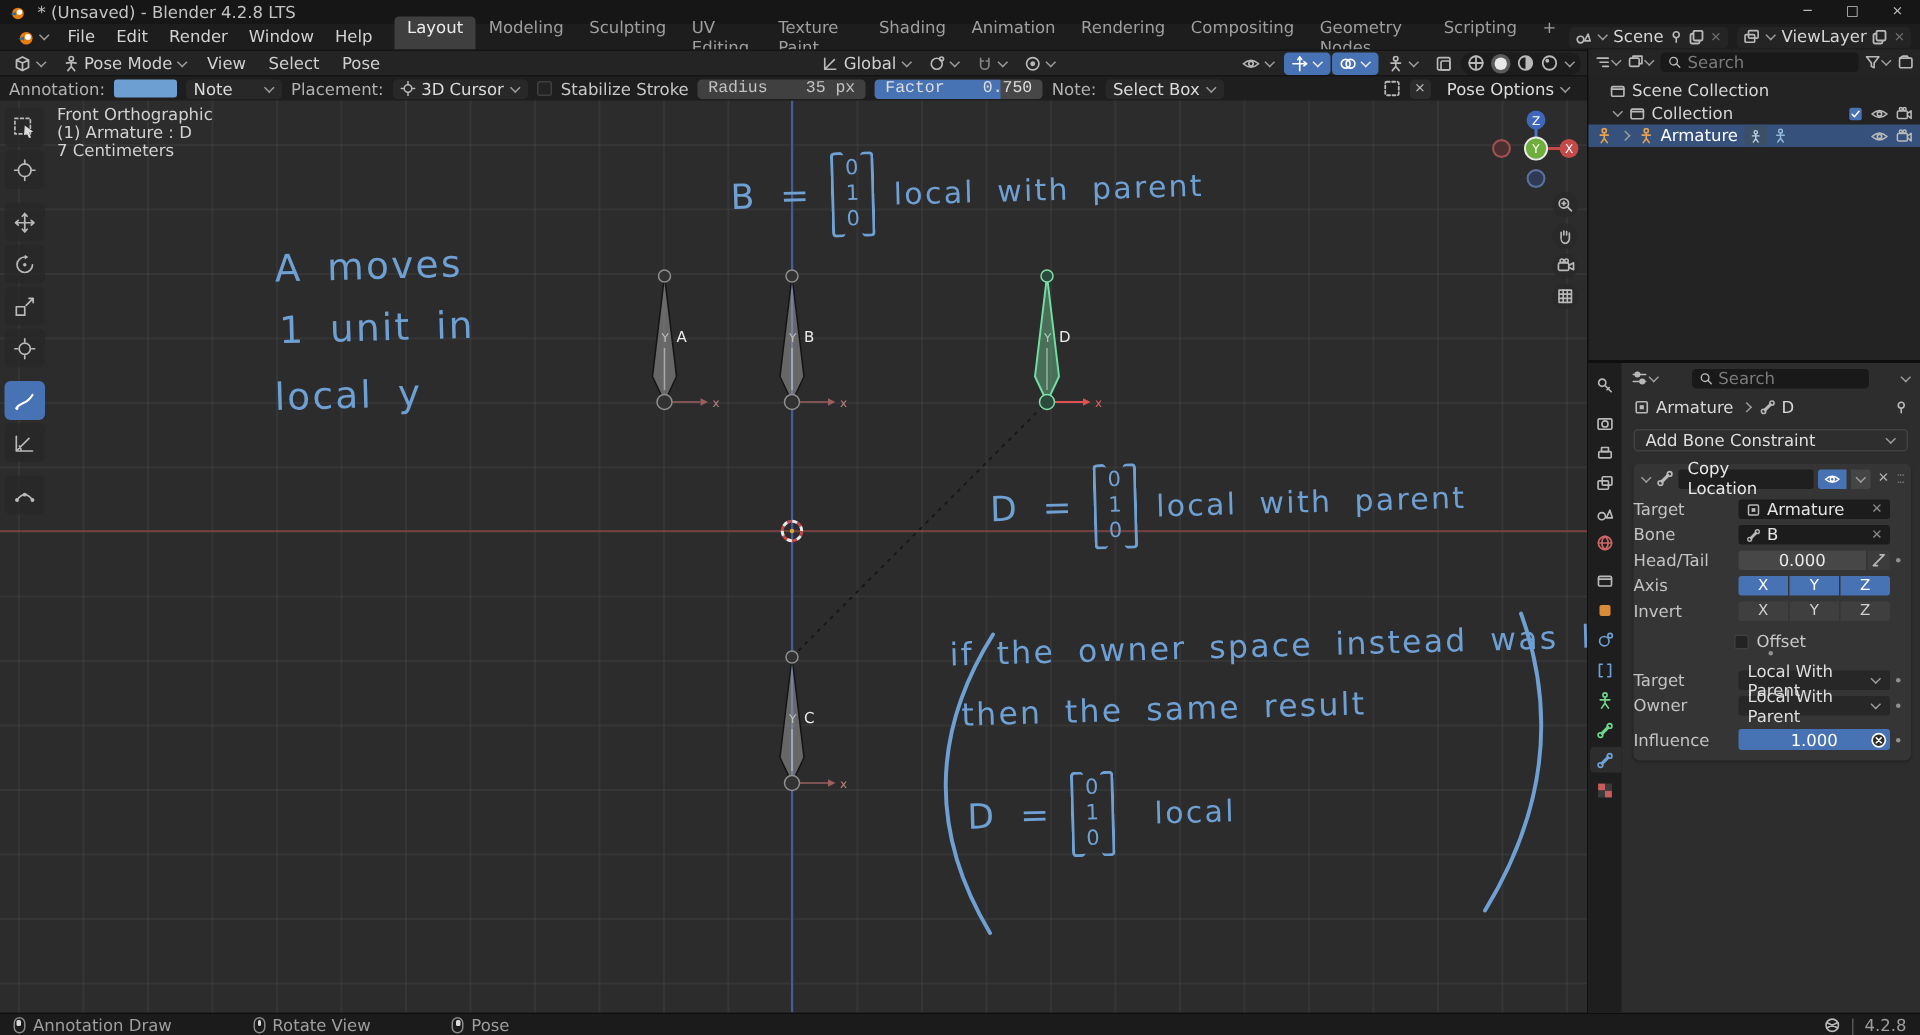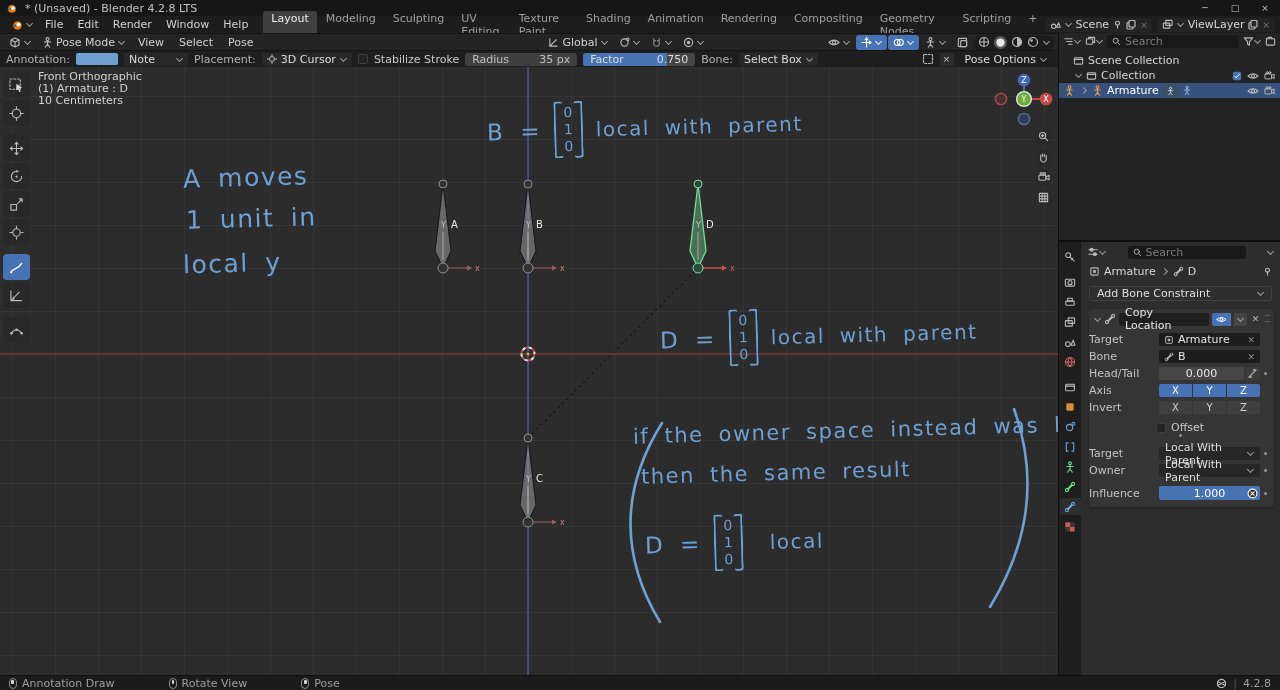--- a/index.html
+++ b/index.html
@@ -34,21 +34,21 @@
 .hbtn.bluebg{background:var(--blue);}
 .shadegrp{display:flex;align-items:center;background:#1c1c1c;border-radius:9px;height:15px;padding:0 4px;gap:4px;}
 .sphsel{background:#5a5a5a;border-radius:50%;}
 .toolsettings{height:17px;background:#1e1e1e;display:flex;align-items:center;padding:0 6px;gap:6px;border-top:1px solid #141414;}
 .lbl{color:#b2b2b2;}
 .pill{display:flex;align-items:center;background:#282828;height:13px;border-radius:3px;padding:0 5px;gap:4px;color:#dcdcdc;}
 .swatch{width:42px;height:12px;border-radius:2px;background:#6d9fd3;}
 .slider{position:relative;height:13px;border-radius:3px;background:#474747;width:112px;display:flex;align-items:center;
   justify-content:space-between;padding:0 7px;overflow:hidden;color:#dedede;}
 .slider .fill{position:absolute;left:0;top:0;bottom:0;background:var(--blue);}
-.slider span{position:relative;}
+.slider span{position:relative;font-family:Liberation Mono, monospace;}
 .cb{width:10px;height:10px;border-radius:2px;background:#232323;border:1px solid #3f3f3f;flex:none;}
 .xbtn{width:14px;height:13px;background:#2c2c2c;border-radius:3px;display:flex;align-items:center;justify-content:center;color:#c2c2c2;font-size:9px;}
 
 .vp{flex:1;position:relative;overflow:hidden;background:#2c2c2c;
  background-image:linear-gradient(rgba(255,255,255,.045) 1px,transparent 1px),
  linear-gradient(90deg,rgba(255,255,255,.045) 1px,transparent 1px);
  background-size:43px 43px;background-position:12px 29px;}
 .vp-info{position:absolute;left:38px;top:4px;color:#d2d2d2;line-height:12px;}
 .tools{position:absolute;left:3px;top:5px;width:27px;display:flex;flex-direction:column;}
 .tool{height:26px;border-radius:4px;background:rgba(40,40,40,.85);display:flex;align-items:center;justify-content:center;margin-bottom:2px;}
@@ -337,21 +337,21 @@
       <span>Stabilize Stroke</span>
       <span class="slider" style="opacity:.85;">
         <span>Radius</span>
         <span>35 px</span>
       </span>
       <span class="slider">
         <span class="fill" style="width:75%;"></span>
         <span>Factor</span>
         <span>0.750</span>
       </span>
-      <span class="lbl">Bone:</span>
+      <span class="lbl">Note:</span>
       <span class="pill">
         <span>Select Box</span>
         <span class="chv"></span>
       </span>
       <span style="margin-left:auto;"></span>
       <svg class="ic" width="12" height="12" viewBox="0 0 12 12">
           <rect x="1.5" y="1.5" width="9" height="9" rx="1" stroke-dasharray="2,1.6"></rect>
         </svg>
       <span class="xbtn">×</span>
       <span class="pill" style="background:transparent;">
@@ -423,21 +423,21 @@
           <circle r="1.5" fill="#d8a43c"></circle>
         </g>
 
         <path d="M662,356 Q600,455 660,555" fill="none" stroke="#6fa0d4" stroke-width="2.6" stroke-linecap="round"></path>
         <path d="M1014,342 Q1050,442 990,540" fill="none" stroke="#6fa0d4" stroke-width="2.6" stroke-linecap="round"></path>
       </svg>
 
       <div class="vp-info">
         <div>Front Orthographic</div>
         <div>(1) Armature : D</div>
-        <div>10 Centimeters</div>
+        <div>7 Centimeters</div>
       </div>
 
       <div class="tools">
         <span class="tool">
             <svg class="ic" width="15" height="15" viewBox="0 0 16 16">
               <rect x="1" y="1" width="11" height="11" stroke-dasharray="2,2"></rect>
               <path d="M8,6 L14,10.5 L11,11 L12.5,14.5 L11,15 L9.5,11.5 L7.5,13 Z" fill="#dcdcdc" stroke="none"></path>
             </svg>
           </span>
         <span class="tool">

